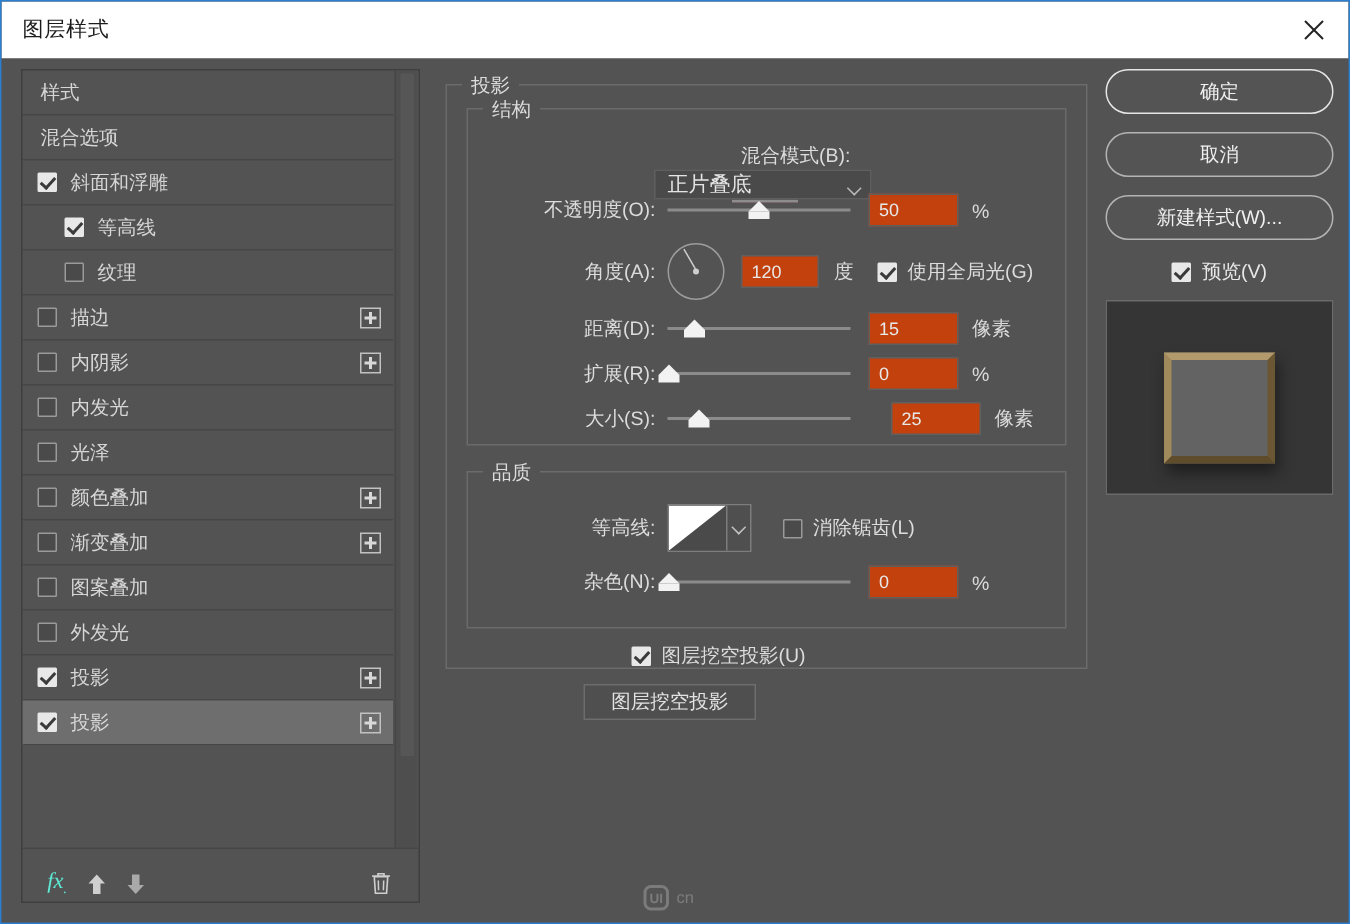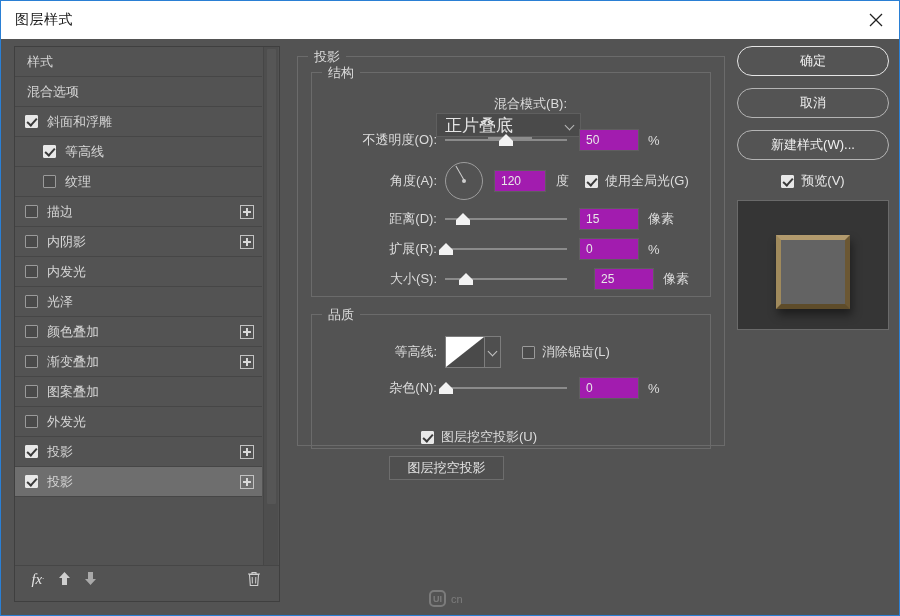--- a/index.html
+++ b/index.html
@@ -112,22 +112,22 @@
     border-radius: 1px;
   }
 
   .sb-toolbar {
     position: absolute; left: 0; bottom: 0;
     width: 264px; height: 36px;
     border-top: 1px solid #464646;
     display: flex; align-items: center;
   }
   .tb-icon {
-    color: #e5e5e5; cursor: pointer;
-    display: flex; align-items: flex-start; justify-content: center;
+    color: #5eead4; cursor: pointer;
+    display: flex; align-items: flex-end; justify-content: center;
     width: 26px; height: 26px;
   }
   .fx-icon { margin-left: 10px; font-style: italic; font-size: 15px;
              font-family: "Liberation Serif", serif; }
   .trash-icon { margin-left: auto; margin-right: 12px; }
 
   
   .main {
     position: absolute; left: 296px; top: 7px;
     width: 428px; height: 556px;
@@ -137,53 +137,53 @@
     border: 1px solid #6b6b6b;
   }
   .group > .g-title {
     position: absolute; top: -9px; left: 10px;
     background: #535353;
     padding: 0 6px;
     color: #dcdcdc; font-size: 13px;
   }
   #grp-shadow { left: 0; top: 10px; width: 428px; height: 390px; }
   #grp-struct { left: 14px; top: 26px; width: 400px; height: 225px; }
-  #grp-quality{ left: 14px; top: 268px; width: 400px; height: 135px; }
+  #grp-quality{ left: 14px; top: 268px; width: 400px; height: 105px; }
 
   .row { position: absolute; display: flex; align-items: center; height: 22px; }
   .lab {
     color: #dcdcdc; font-size: 13px;
     text-align: right;
     white-space: nowrap;
   }
 
   .select {
     height: 24px; background: #4a4a4a;
     border: 1px solid #5f5f5f;
-    color: #e4e4e4; font-size: 17px;
+    color: #e4e4e4; font-size: 14px;
     display: flex; align-items: center;
     padding: 0 8px;
     cursor: pointer;
     position: relative;
   }
   .select .chev {
     position: absolute; right: 7px; top: 8px;
     width: 7px; height: 7px;
     border-right: 1px solid #b9b9b9;
     border-bottom: 1px solid #b9b9b9;
     transform: rotate(45deg);
   }
   .swatch {
     width: 44px; height: 28px;
     border: 1px solid #8d8d8d;
     cursor: pointer;
   }
   .num {
     height: 22px; width: 60px;
-    background: #a21caf;
+    background: #c2410c;
     border: 1px solid #5f5f5f;
     color: #e8e8e8; font-size: 12px;
     display: flex; align-items: center;
     padding-left: 6px;
     cursor: text;
   }
   .unit { color: #dcdcdc; font-size: 13px; }
 
   .slider { position: relative; height: 18px; cursor: pointer; }
   .slider .track {

